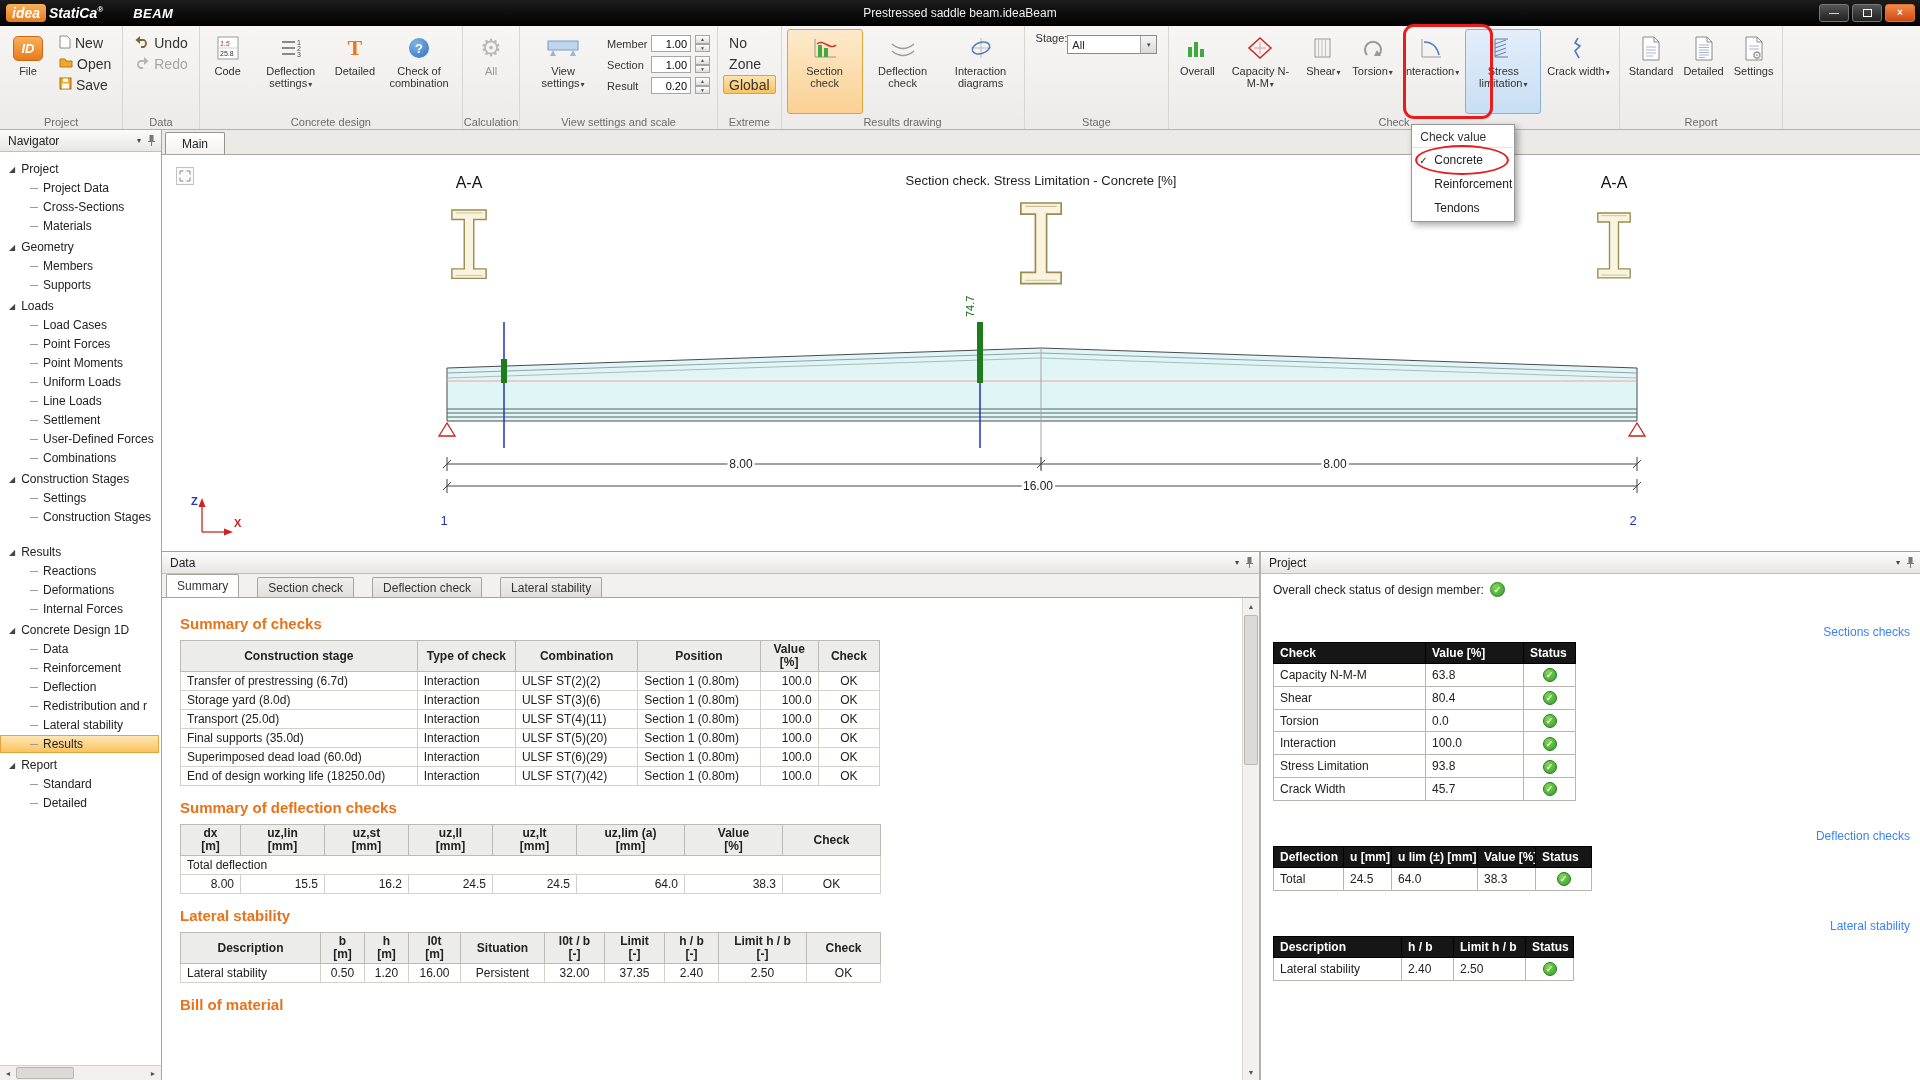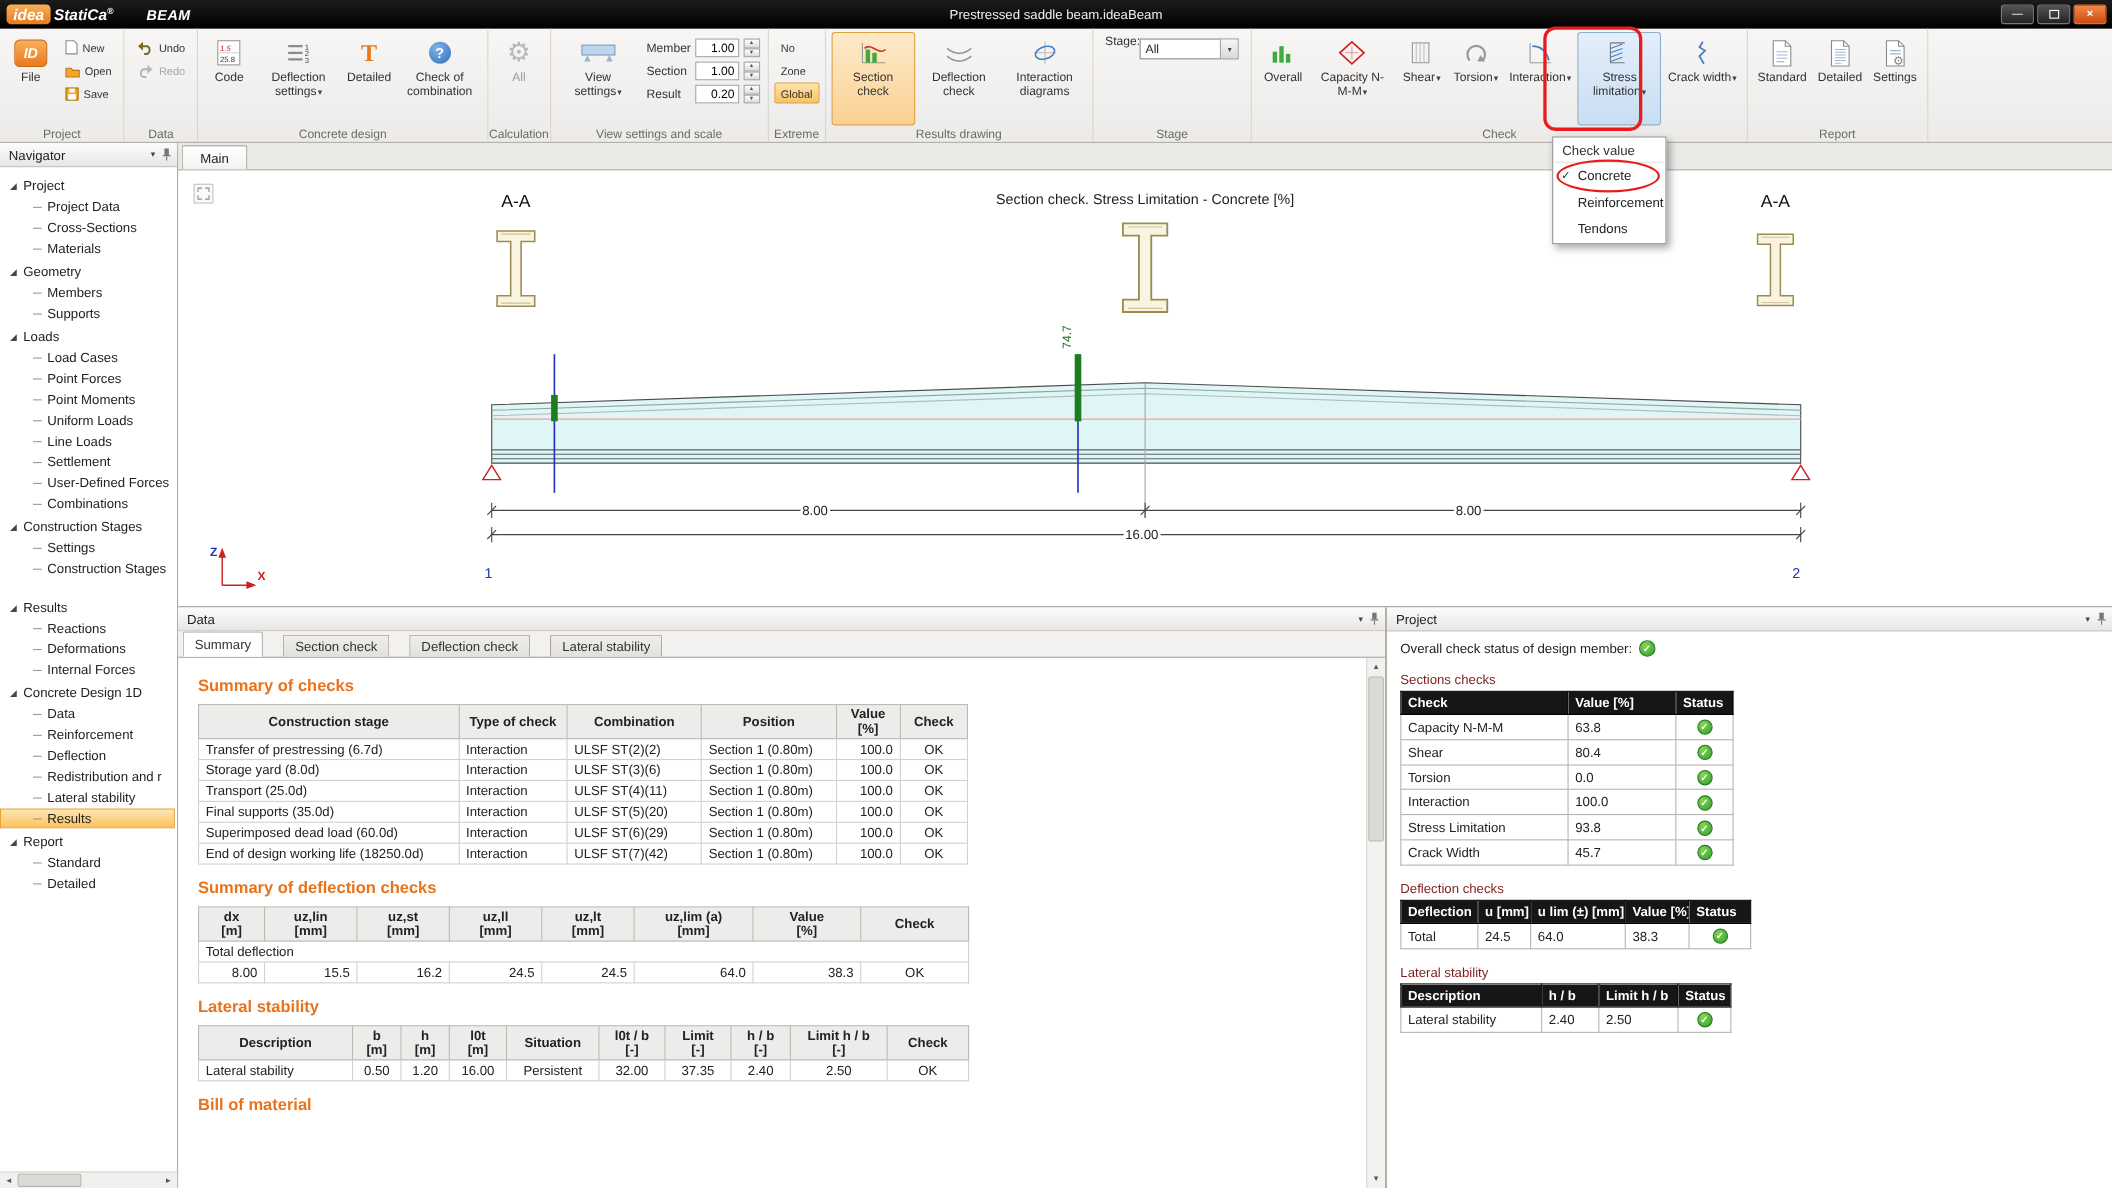--- a/index.html
+++ b/index.html
@@ -22,21 +22,21 @@
 .ribbon{height:104px;background:linear-gradient(#f7f6f5,#ecebe9);border-bottom:1px solid #b5b2ad;display:flex;align-items:stretch;flex:none;}
 .rgroup{position:relative;border-right:1px solid #d9d6d2;padding:3px 5px 15px 5px;display:flex;gap:2px;flex:none;}
 .rgroup-label{position:absolute;bottom:1px;left:0;right:0;text-align:center;font-size:11px;color:#6b6b6b;white-space:nowrap;}
 .bigbtn{min-width:46px;max-width:76px;display:flex;flex-direction:column;align-items:center;padding:3px 3px 0 3px;border:1px solid transparent;border-radius:3px;text-align:center;cursor:default;}
 .bigbtn .icbox{height:30px;display:flex;align-items:center;justify-content:center;}
 .bigbtn .blabel{font-size:11px;line-height:12px;margin-top:2px;color:#333;}
 .bigbtn.sel{background:linear-gradient(#fdeacb,#fbd193);border-color:#e0a23c;}
 .bigbtn.open{background:linear-gradient(#e3eefa,#c9def3);border-color:#8cb0cf;}
 .bigbtn.disabled .blabel{color:#9a9a9a;}
 .smallcol{display:flex;flex-direction:column;gap:2px;padding-top:4px;}
-.smallbtn{display:flex;align-items:flex-end;gap:4px;font-size:10px;padding:1px 5px;border:1px solid transparent;border-radius:2px;height:19px;white-space:nowrap;color:#333;}
+.smallbtn{display:flex;align-items:flex-start;gap:4px;font-size:14px;padding:1px 5px;border:1px solid transparent;border-radius:2px;height:19px;white-space:nowrap;color:#333;}
 .smallbtn.sel{background:linear-gradient(#fde3b0,#fbc35e);border-color:#e0a23c;}
 .smallbtn.disabled{color:#a5a5a5;}
 .caret{font-size:8px;color:#444;margin-left:1px;}
 .ic-id{width:30px;height:25px;background:linear-gradient(#f9b05a,#e87a1e);border:1px solid #c96a10;border-radius:5px;color:#fff;font-weight:bold;font-style:italic;font-size:13px;display:flex;align-items:center;justify-content:center;}
 .ic-T{color:#e87a1e;font-size:22px;font-weight:bold;font-family:"Liberation Serif",serif;}
 .ic-q{width:20px;height:20px;border-radius:50%;background:radial-gradient(circle at 35% 30%,#7fb4e8,#2f6fbd);color:#fff;font-weight:bold;font-size:13px;display:flex;align-items:center;justify-content:center;}
 .ic-gear{font-size:24px;color:#b8b8b8;line-height:24px;}
 .spincol{display:flex;flex-direction:column;gap:2px;padding:5px 2px 0 4px;}
 .spinrow{display:flex;align-items:center;gap:4px;height:19px;font-size:11px;color:#333;}
 .spinrow .slab{width:40px;text-align:left;}
@@ -93,21 +93,21 @@
 .t-lat2 th:nth-child(9){width:88px}.t-lat2 th:nth-child(10){width:74px}
 .t-lat2 td{text-align:center}.t-lat2 td:first-child{text-align:left}
 
 .vscroll{position:absolute;right:0;top:0;bottom:0;width:17px;background:#f2f1ef;border-left:1px solid #dbd8d3;}
 .varrow{height:16px;font-size:7px;color:#555;display:flex;align-items:center;justify-content:center;}
 .vdown{position:absolute;bottom:0;left:0;right:0;}
 .vthumb{position:absolute;top:17px;left:1px;right:1px;height:150px;background:#dcdad6;border:1px solid #bab7b1;border-radius:2px;}
 
 .details-content{flex:1;overflow:hidden;padding:8px 10px 0 12px;}
 .overall-line{display:flex;align-items:center;gap:6px;font-size:12px;}
-.dlabel{font-size:12px;color:#7f1d1d;margin:14px 0 3px 0;}
+.dlabel{font-size:12px;color:#3b82f6;margin:28px 0 3px 0;text-align:right;}
 table.btable{border-collapse:collapse;font-size:12px;table-layout:fixed;}
 .btable th{background:#161616;color:#fff;border:1px solid #000;padding:3px 6px;text-align:left;font-weight:bold;white-space:nowrap;overflow:hidden;}
 .btable td{border:1px solid #b8b5b0;padding:3.5px 6px;white-space:nowrap;overflow:hidden;}
 .btable td:last-child{text-align:center;}
 .t-sections{width:302px}.t-sections th:nth-child(1){width:152px}.t-sections th:nth-child(2){width:98px}.t-sections th:nth-child(3){width:52px}
 .t-defl{width:318px}.t-defl th:nth-child(1){width:70px}.t-defl th:nth-child(2){width:48px}.t-defl th:nth-child(3){width:86px}.t-defl th:nth-child(4){width:58px}.t-defl th:nth-child(5){width:56px}
 .t-lat{width:300px}.t-lat th:nth-child(1){width:128px}.t-lat th:nth-child(2){width:52px}.t-lat th:nth-child(3){width:72px}.t-lat th:nth-child(4){width:48px}
 .status-ok{display:inline-block;width:14px;height:14px;border-radius:50%;background:radial-gradient(circle at 35% 30%,#86d64e,#2f9e2f);border:1px solid #257a25;color:#fff;font-size:9px;line-height:13px;text-align:center;font-weight:bold;vertical-align:middle;}
 .status-ok::after{content:"✓";}
 .status-ok.big{width:15px;height:15px;line-height:14px;}

